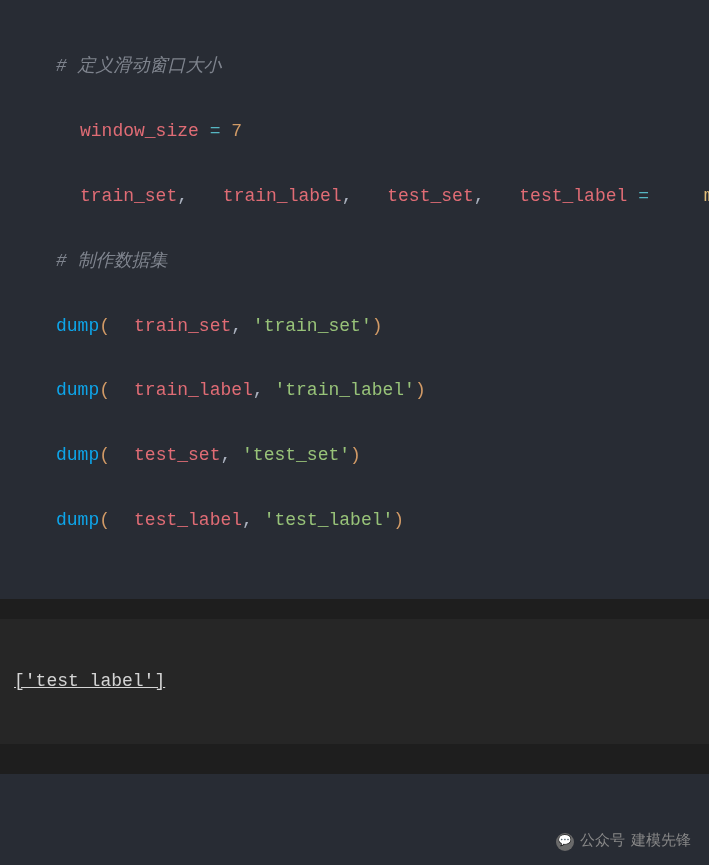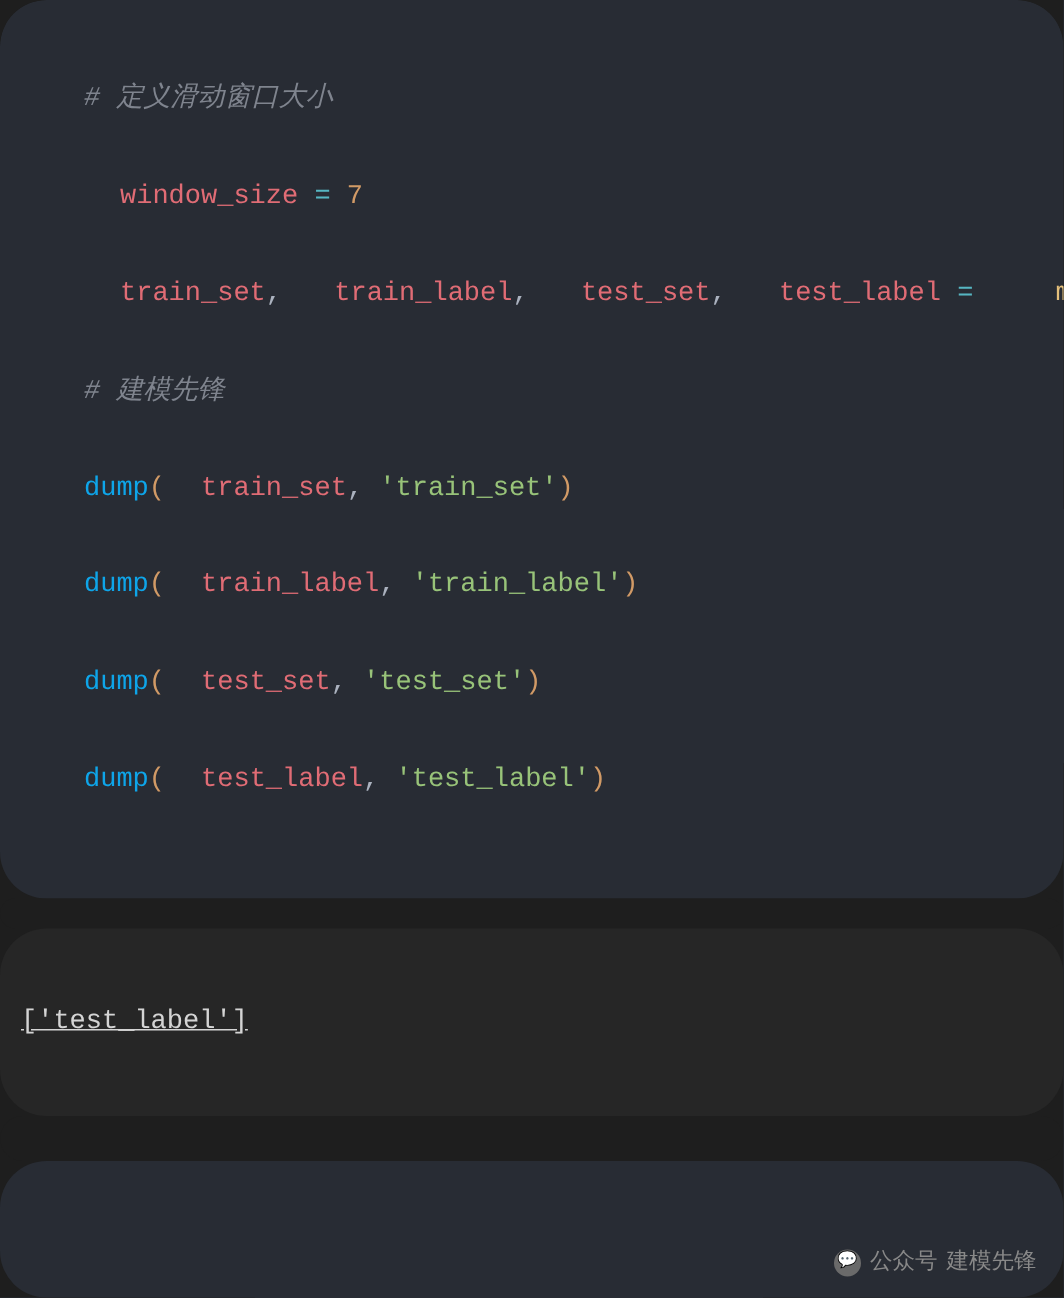--- a/index.html
+++ b/index.html
@@ -1,15 +1,15 @@
 <!DOCTYPE html>
 <html><head>
   <meta charset="utf-8">
   <style>
-    * { margin: 0; padding: 0; box-sizing: border-box; border-radius: 31px; }
+    * { margin: 0; padding: 0; box-sizing: border-box; }
     body {
       background: #1e1e1e;
       font-family: 'Consolas', 'Monaco', 'Courier New', monospace;
       font-size: 18px;
       line-height: 1.8;
       width: 709px;
       height: 865px;
       color: #d4d4d4;
       overflow: hidden;
     }
@@ -60,21 +60,21 @@
       color: #ccc;
     }
   </style>
 </head>
 <body>
 
 <div class="code-block">
 <span class="line"><span class="sp comment"># 定义滑动窗口大小</span></span>
 <span class="line"><span class="sp var">window_size</span><span class="sp eq"> = </span><span class="sp num">7</span></span>
 <span class="line"><span class="sp var">train_set</span><span class="sp op">, </span><span class="sp var">train_label</span><span class="sp op">, </span><span class="sp var">test_set</span><span class="sp op">, </span><span class="sp var">test_label</span><span class="sp eq"> = </span><span class="sp fn-call">mak</span></span>
-<span class="line"><span class="sp comment"># 建模先锋</span></span>
+<span class="line"><span class="sp comment"># 制作数据集</span></span>
 <span class="line"><span class="sp func">dump</span><span class="sp gold-paren">(</span><span class="sp var">train_set</span><span class="sp op">, </span><span class="sp string">'train_set'</span><span class="sp gold-paren">)</span></span>
 <span class="line"><span class="sp func">dump</span><span class="sp gold-paren">(</span><span class="sp var">train_label</span><span class="sp op">, </span><span class="sp string">'train_label'</span><span class="sp gold-paren">)</span></span>
 <span class="line"><span class="sp func">dump</span><span class="sp gold-paren">(</span><span class="sp var">test_set</span><span class="sp op">, </span><span class="sp string">'test_set'</span><span class="sp gold-paren">)</span></span>
 <span class="line"><span class="sp func">dump</span><span class="sp gold-paren">(</span><span class="sp var">test_label</span><span class="sp op">, </span><span class="sp string">'test_label'</span><span class="sp gold-paren">)</span></span>
 </div>
 
 <div class="gap2"></div>
 
 <div class="output-block">
 <span class="line">['test_label']</span>

